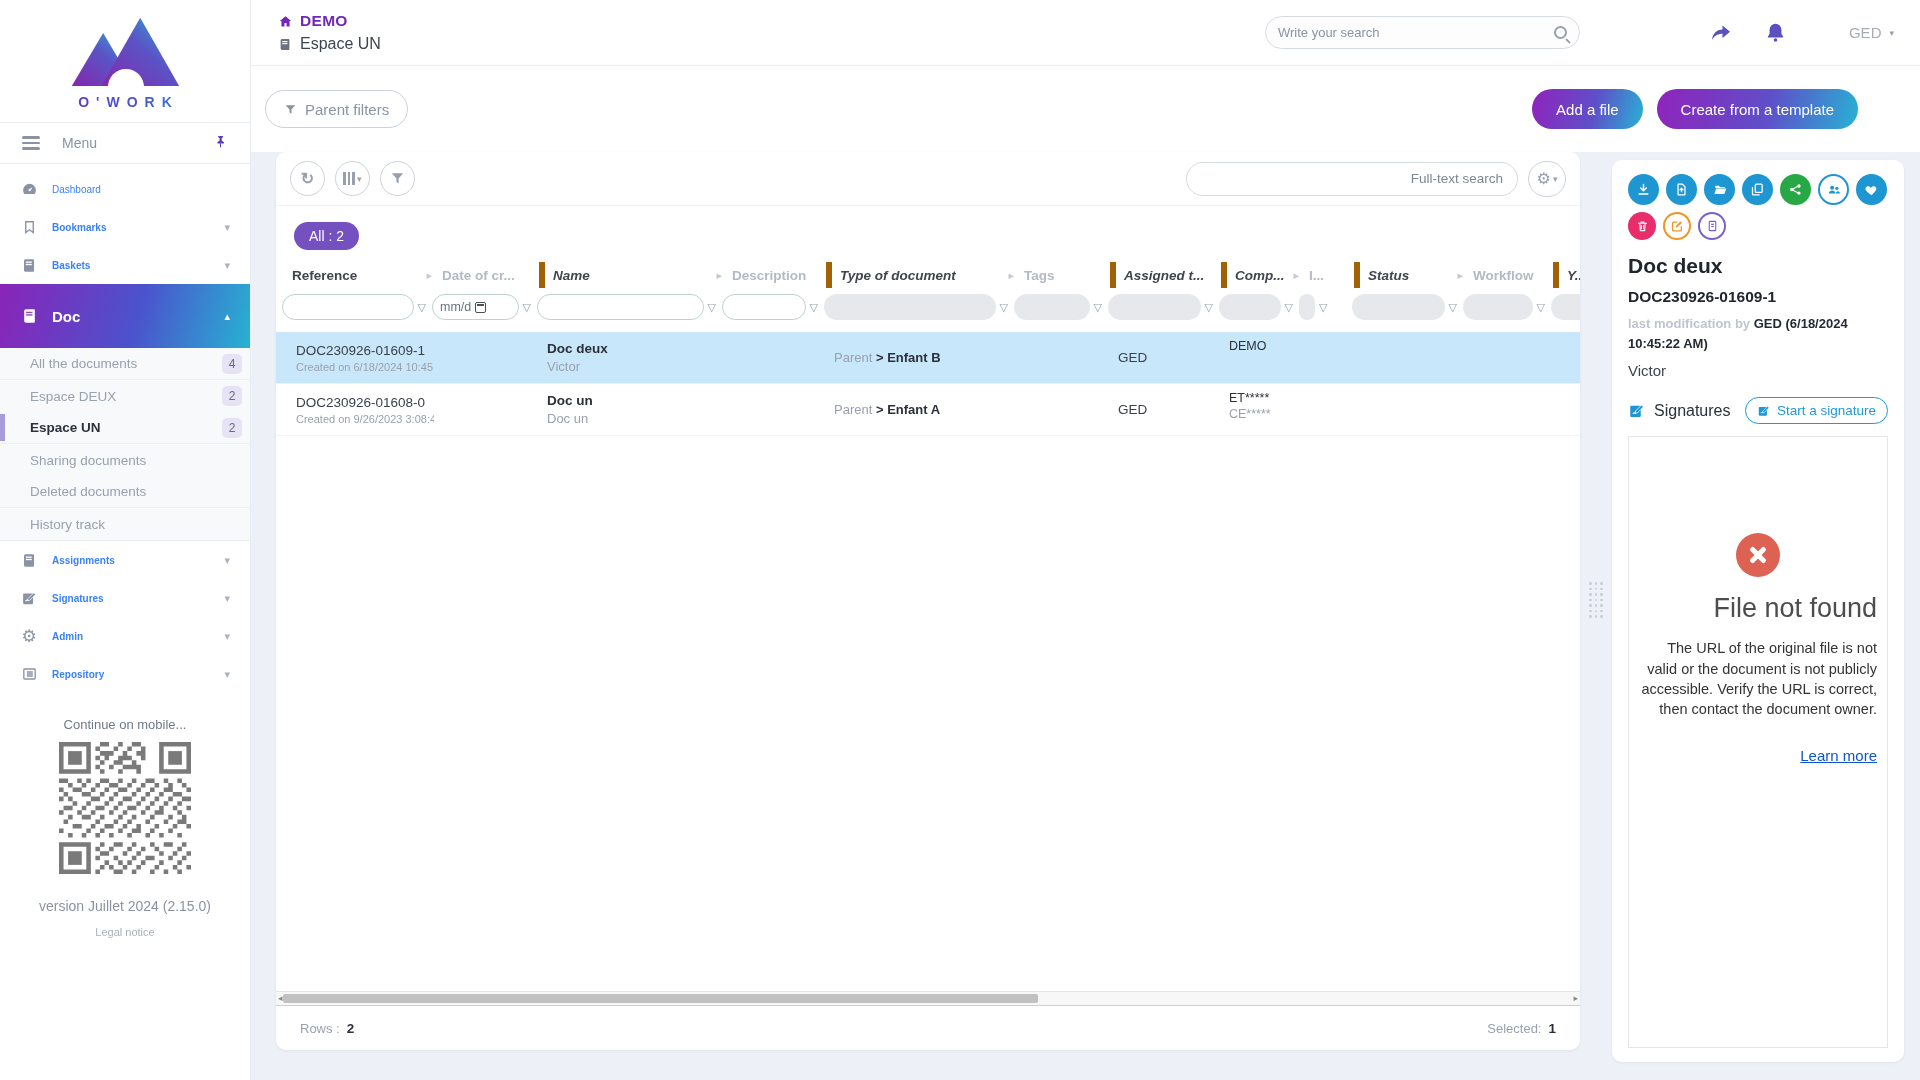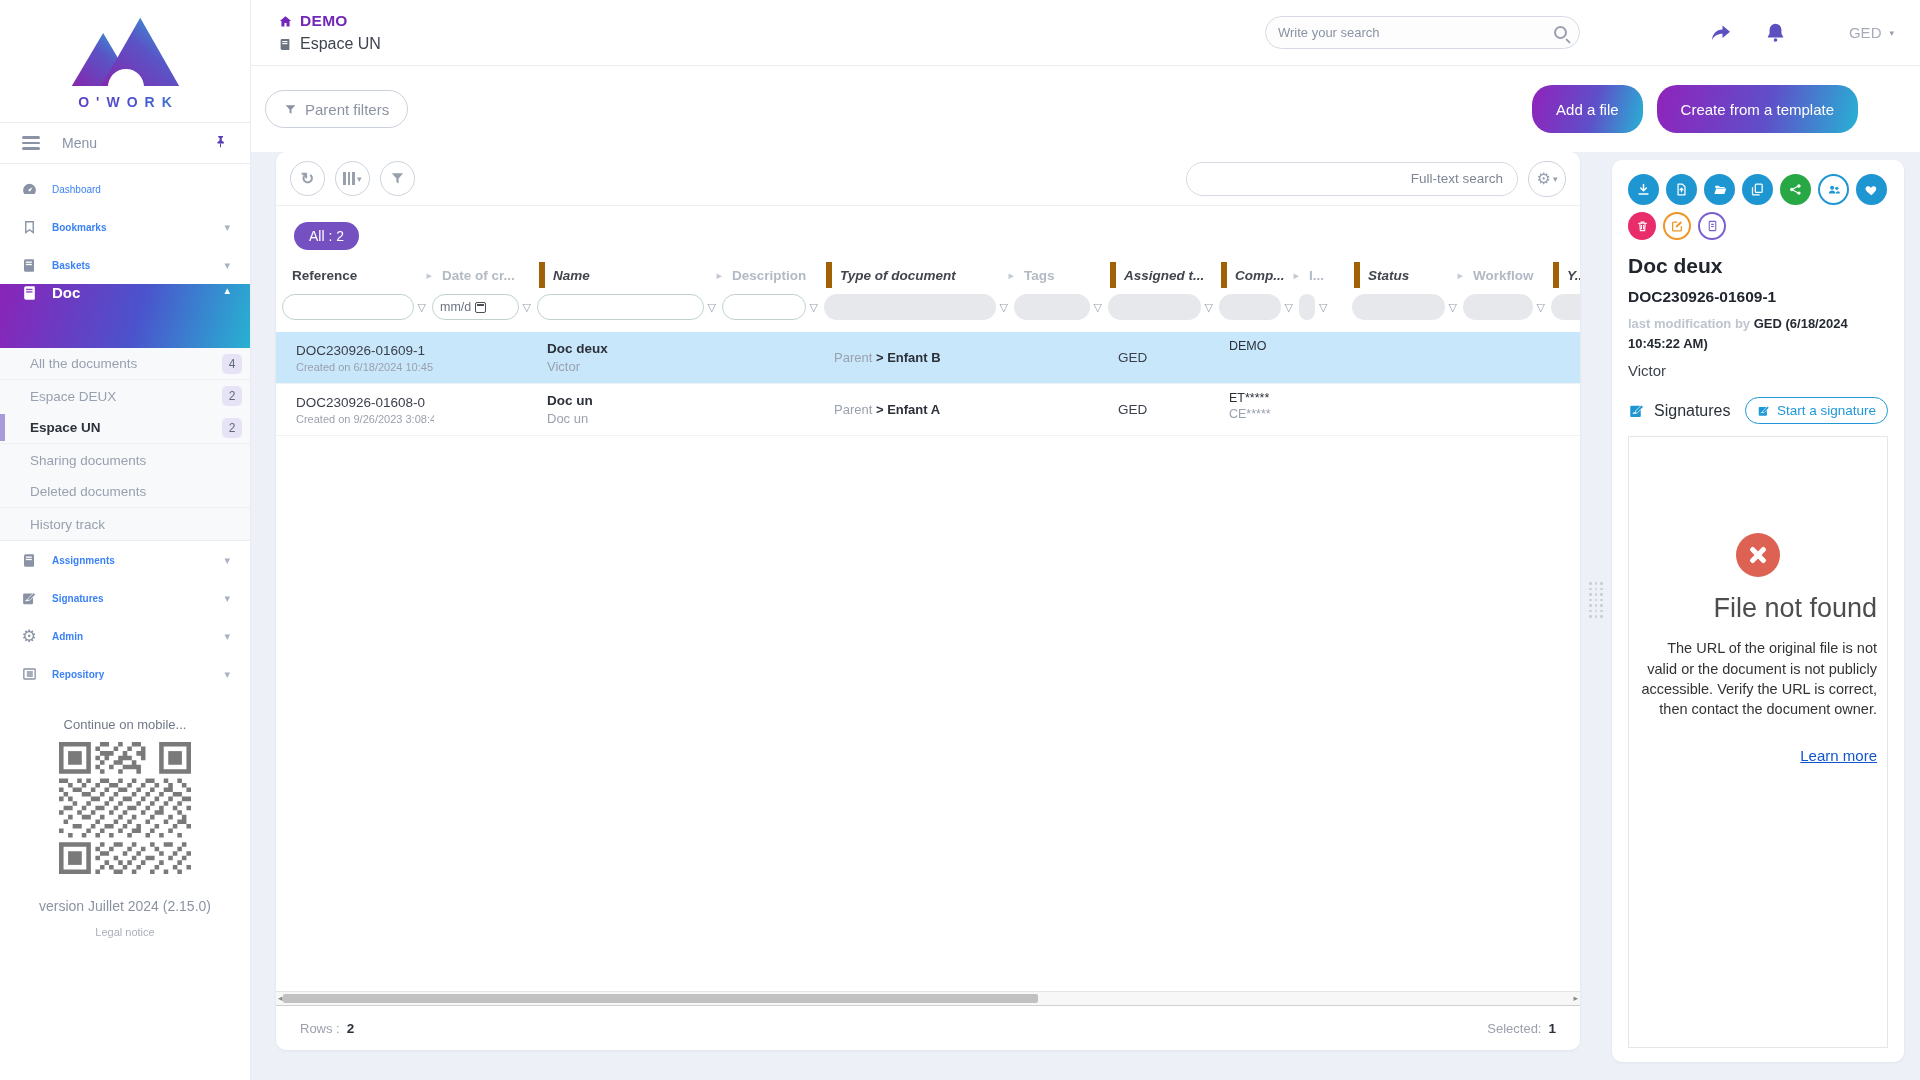--- a/index.html
+++ b/index.html
@@ -15,21 +15,21 @@
   .hamb { width:18px; display:flex; flex-direction:column; gap:3px; }
   .hamb i { display:block; height:2.5px; background:#8a93a5; border-radius:2px; }
   .menu-label { margin-left:22px; font-size:14px; color:#8a93a5; }
   .pin { margin-left:auto; }
   .nav { padding-top:6px; }
   .nav-item { height:38px; display:flex; align-items:center; padding:0 20px; gap:14px; cursor:pointer; }
   .nav-item .lbl { font-size:10px; font-weight:bold; color:#3b82f6; }
   .nav-item .lbl.reg { font-weight:normal; }
   .chev { margin-left:auto; font-size:11px; color:#aab2bf; }
   .icon-g { width:18px; height:18px; display:flex; align-items:center; justify-content:center; color:#8a93a5; font-size:17px; }
-  .doc-block { height:64px; display:flex; padding:0 20px; gap:14px; cursor:pointer;
+  .doc-block { height:64px; display:flex; align-items:center; padding:0 20px; gap:14px; cursor:pointer;
     background:linear-gradient(105deg,#8a24b8 0%,#4b53cc 55%,#27b2d2 100%); }
   .doc-block .lbl { font-size:15px; font-weight:bold; color:#fff; }
   .doc-block .chev { color:#fff; }
   .subnav { background:#f8f9fb; border-bottom:1px solid #e9ecf1; }
   .sub-item { height:32px; display:flex; align-items:center; padding-left:30px; padding-right:8px; position:relative; cursor:pointer; }
   .sub-item .slbl { font-size:13.5px; color:#98a1af; }
   .sub-item.bline { border-bottom:1px solid #edeff3; }
   .sub-item.active .slbl { font-weight:bold; color:#2c313b; }
   .sub-item.active::before { content:""; position:absolute; left:0; top:2px; bottom:2px; width:5px; background:#a79bdc; }
   .count-badge { margin-left:auto; min-width:20px; height:20px; background:#e7e3f6; border-radius:5px; color:#636a76; font-size:12px; display:flex; align-items:center; justify-content:center; padding:0 4px; }
@@ -48,21 +48,21 @@
   .top-search input { border:0; outline:0; background:transparent; flex:1; font-size:13px; color:#3a3f49; font-family:inherit; }
   .top-search input::placeholder { color:#8b93a3; }
   .mag { width:13px; height:13px; border:2px solid #98a0ae; border-radius:50%; position:relative; flex:none; }
   .mag::after { content:""; position:absolute; width:2px; height:6px; background:#98a0ae; left:11px; top:10px; transform:rotate(-45deg); border-radius:2px; }
   .tico { margin-left:0; cursor:pointer; display:flex; align-items:center; }
   .user-menu { display:flex; align-items:center; gap:8px; font-size:15px; color:#a6abb6; cursor:pointer; }
 
   
   .actionstrip { position:absolute; left:251px; top:66px; right:0; height:86px; background:#fff; display:flex; align-items:center; padding:0 62px 0 14px; }
   .pill-btn { height:38px; border:1px solid #ccd2db; border-radius:20px; background:#fff; display:flex; align-items:center; gap:8px; padding:0 18px; font-size:15px; color:#8b93a3; cursor:pointer; }
-  .grad-btn { height:48px; border:0; border-radius:20px; color:#fff; font-size:15px; font-family:inherit; padding:0 24px; cursor:pointer;
+  .grad-btn { height:40px; border:0; border-radius:20px; color:#fff; font-size:15px; font-family:inherit; padding:0 24px; cursor:pointer;
     background:linear-gradient(105deg,#9023bb 0%,#5f4fc9 55%,#27b2d4 100%); }
   .btns-right { margin-left:auto; display:flex; gap:14px; }
 
   
   .workspace { position:absolute; left:251px; top:152px; right:0; bottom:0; }
   .main-card { position:absolute; left:25px; top:0; width:1304px; height:898px; background:#fff; border-radius:10px; box-shadow:0 1px 3px rgba(40,50,70,.06); display:flex; flex-direction:column; overflow:hidden; }
   .tb-toolbar { height:54px; flex:none; display:flex; align-items:center; padding:0 14px; border-bottom:1px solid #edeff3; gap:10px; }
   .circ { width:35px; height:35px; border:1px solid #ccd2db; border-radius:50%; background:#fff; display:flex; align-items:center; justify-content:center; cursor:pointer; color:#98a0ae; gap:2px; }
   .circ .ref-g { font-size:16px; font-weight:bold; }
   .colbars { display:flex; gap:2px; }

